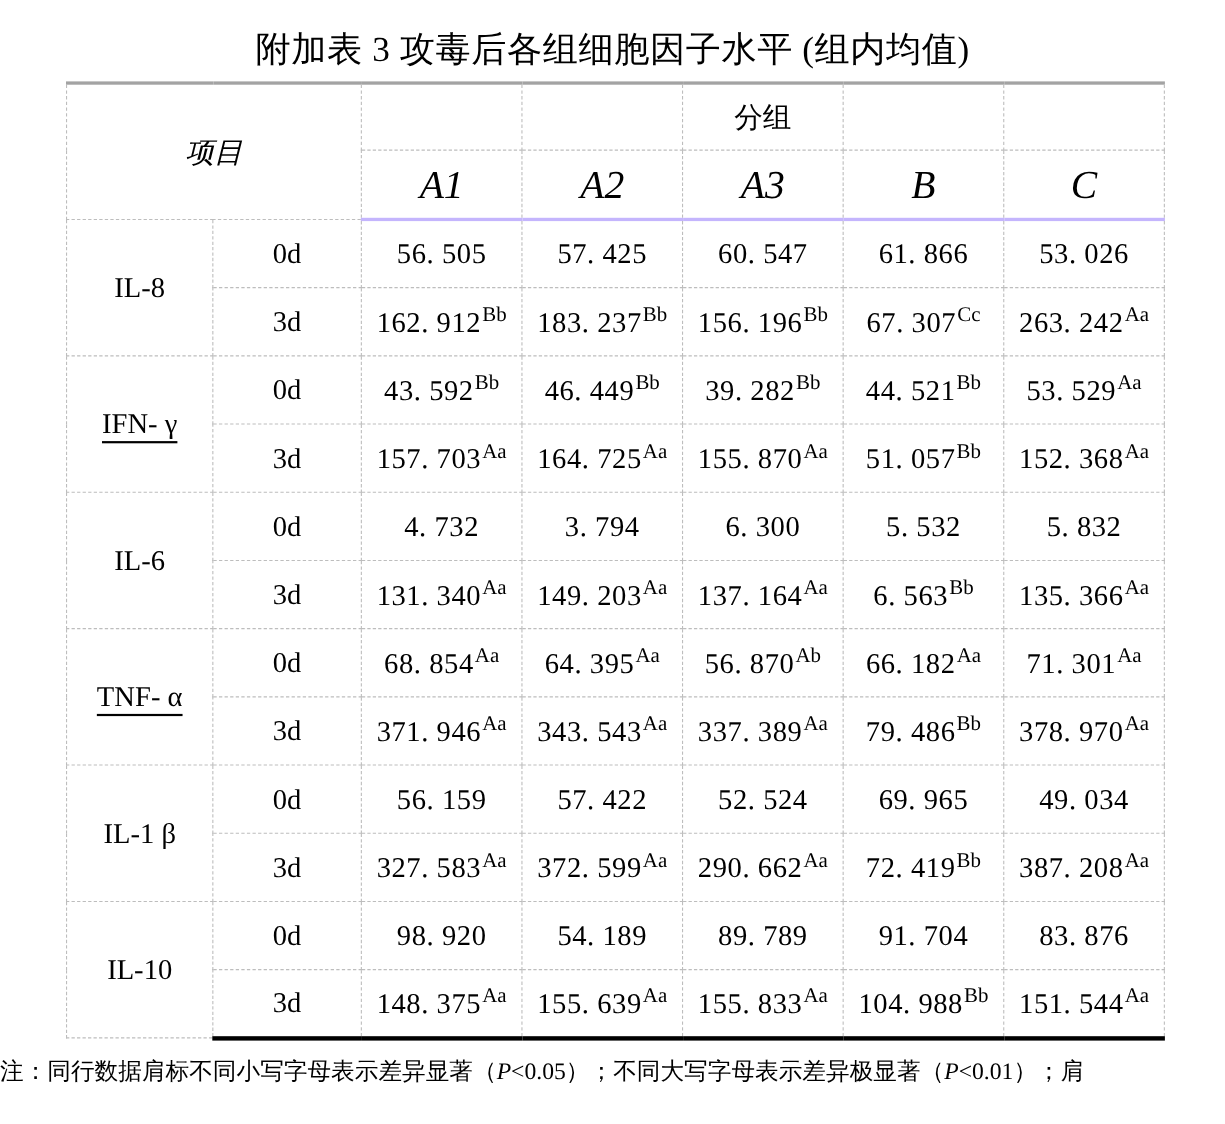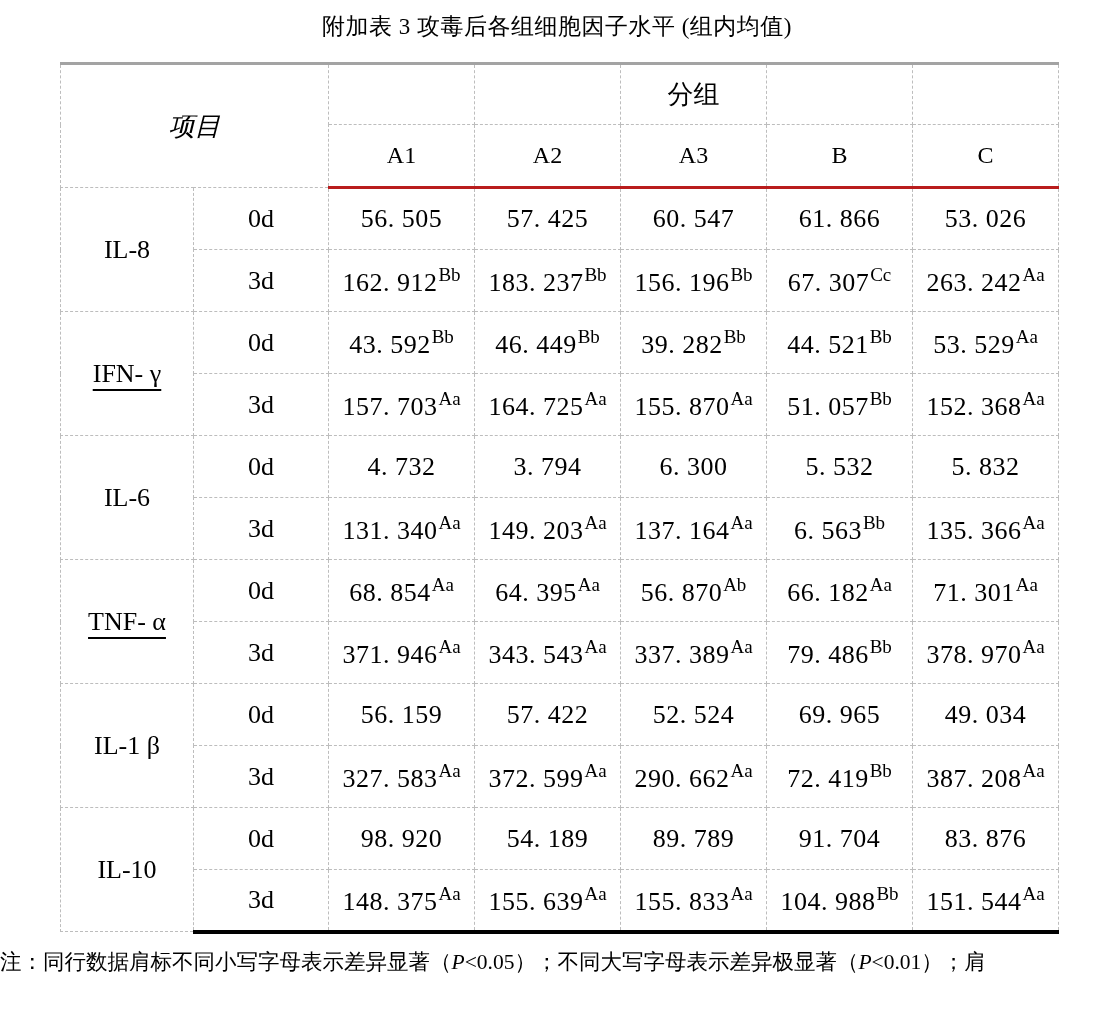--- a/index.html
+++ b/index.html
@@ -5,24 +5,24 @@
   html,body{margin:0;padding:0;background:#ffffff;}
   .page{
     position:relative;
     width:1114px;height:1022px;
     background:#ffffff;
     color:#000;
     font-family:"Liberation Serif","DejaVu Serif",serif;
     overflow:hidden;
   }
   .title{
-    padding-top:11px;
+    padding-top:23px;
     height:51px;
     text-align:center;
-    font-size:23px;
+    font-size:32px;
     letter-spacing:0.5px;
     white-space:nowrap;
   }
   table.main{
     border-collapse:collapse;
     table-layout:fixed;
     margin-left:60px;
   }
   table.main td{
     border:1px dashed #bdbdbd;
@@ -33,21 +33,21 @@
     overflow:hidden;
     white-space:nowrap;
   }
   tr.h1 td{border-top:3px solid #a3a3a3;height:59px;}
   td.gc{border-bottom:2px solid #000;}
   td.item-head{
     border-bottom:3px solid #000;
     font-size:27px;
     font-style:italic;
   }
-  tr.h2 td{border-bottom:3px solid #b91c1c;height:61px;font-size:24px;}
+  tr.h2 td{border-bottom:3px solid #c4b5fd;height:61px;font-size:36px;font-style:italic;}
   tr.datarow{height:62px;}
   tr.last td{border-bottom:4px solid #000;}
   td.last-item{border-bottom:4px solid #000;}
   td.item{font-size:27px;}
   td.val{letter-spacing:0.5px;}
   .sup{
     font-size:19px;
     vertical-align:super;
     letter-spacing:0;
     margin-left:1px;

